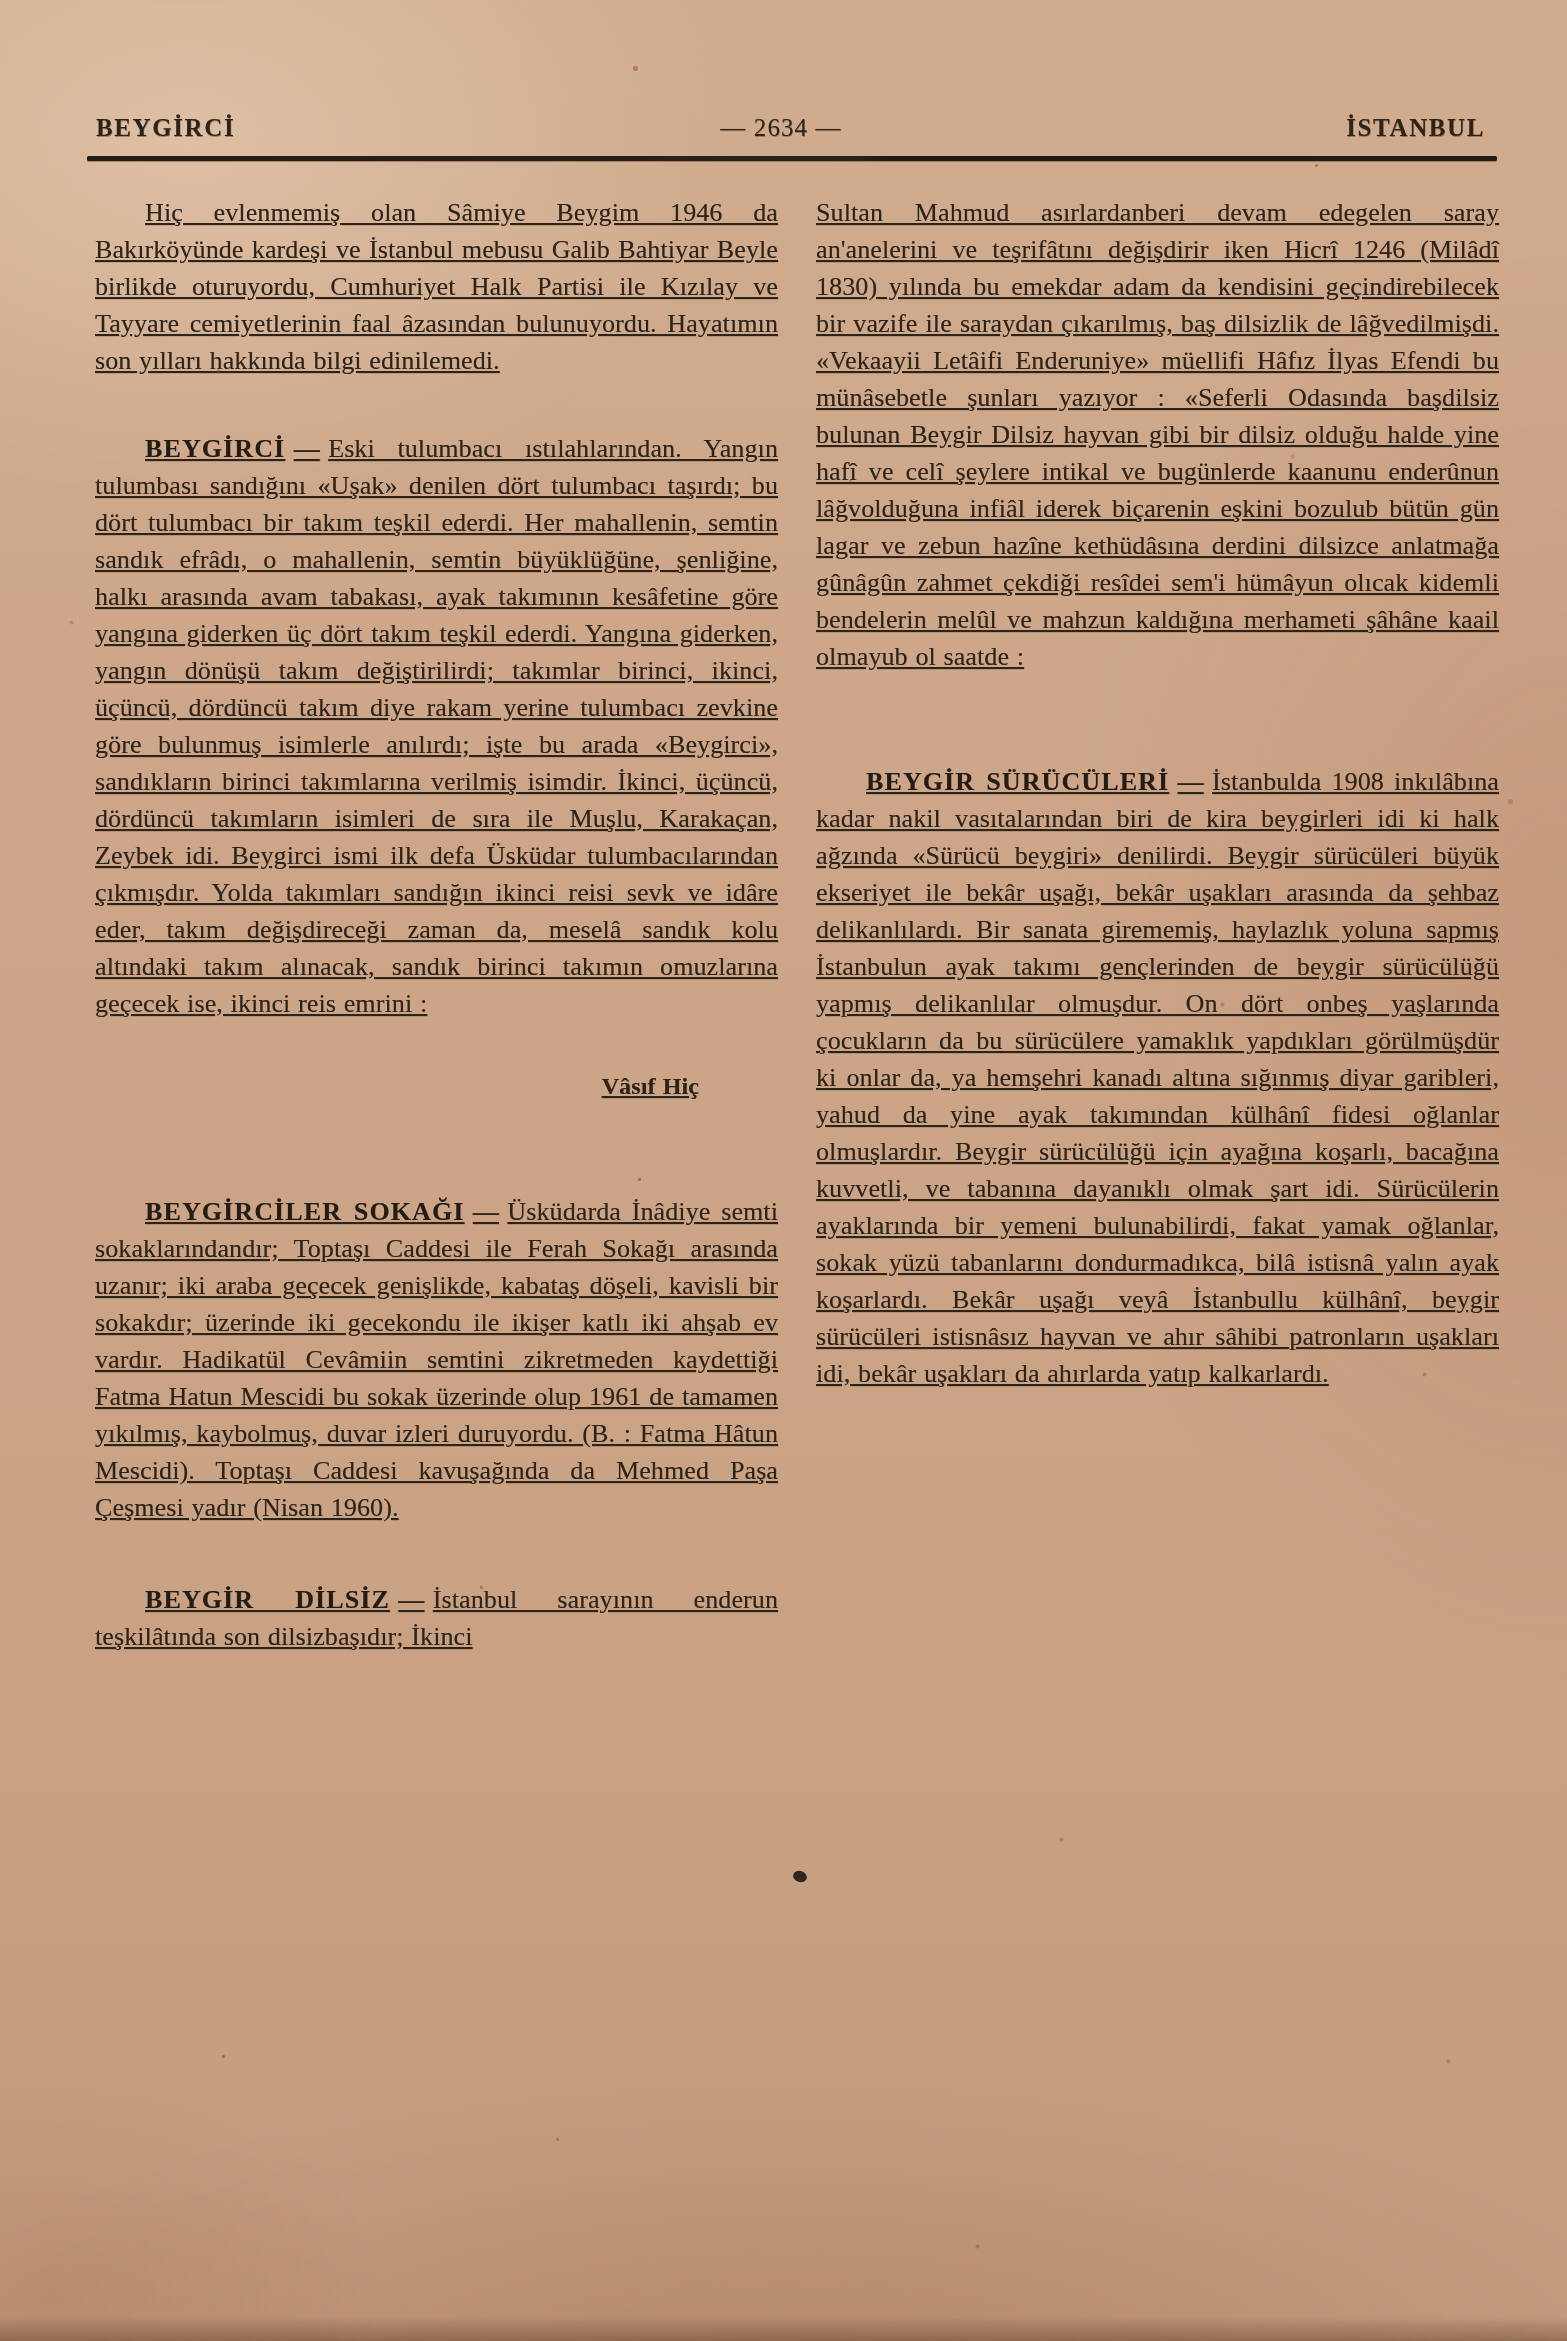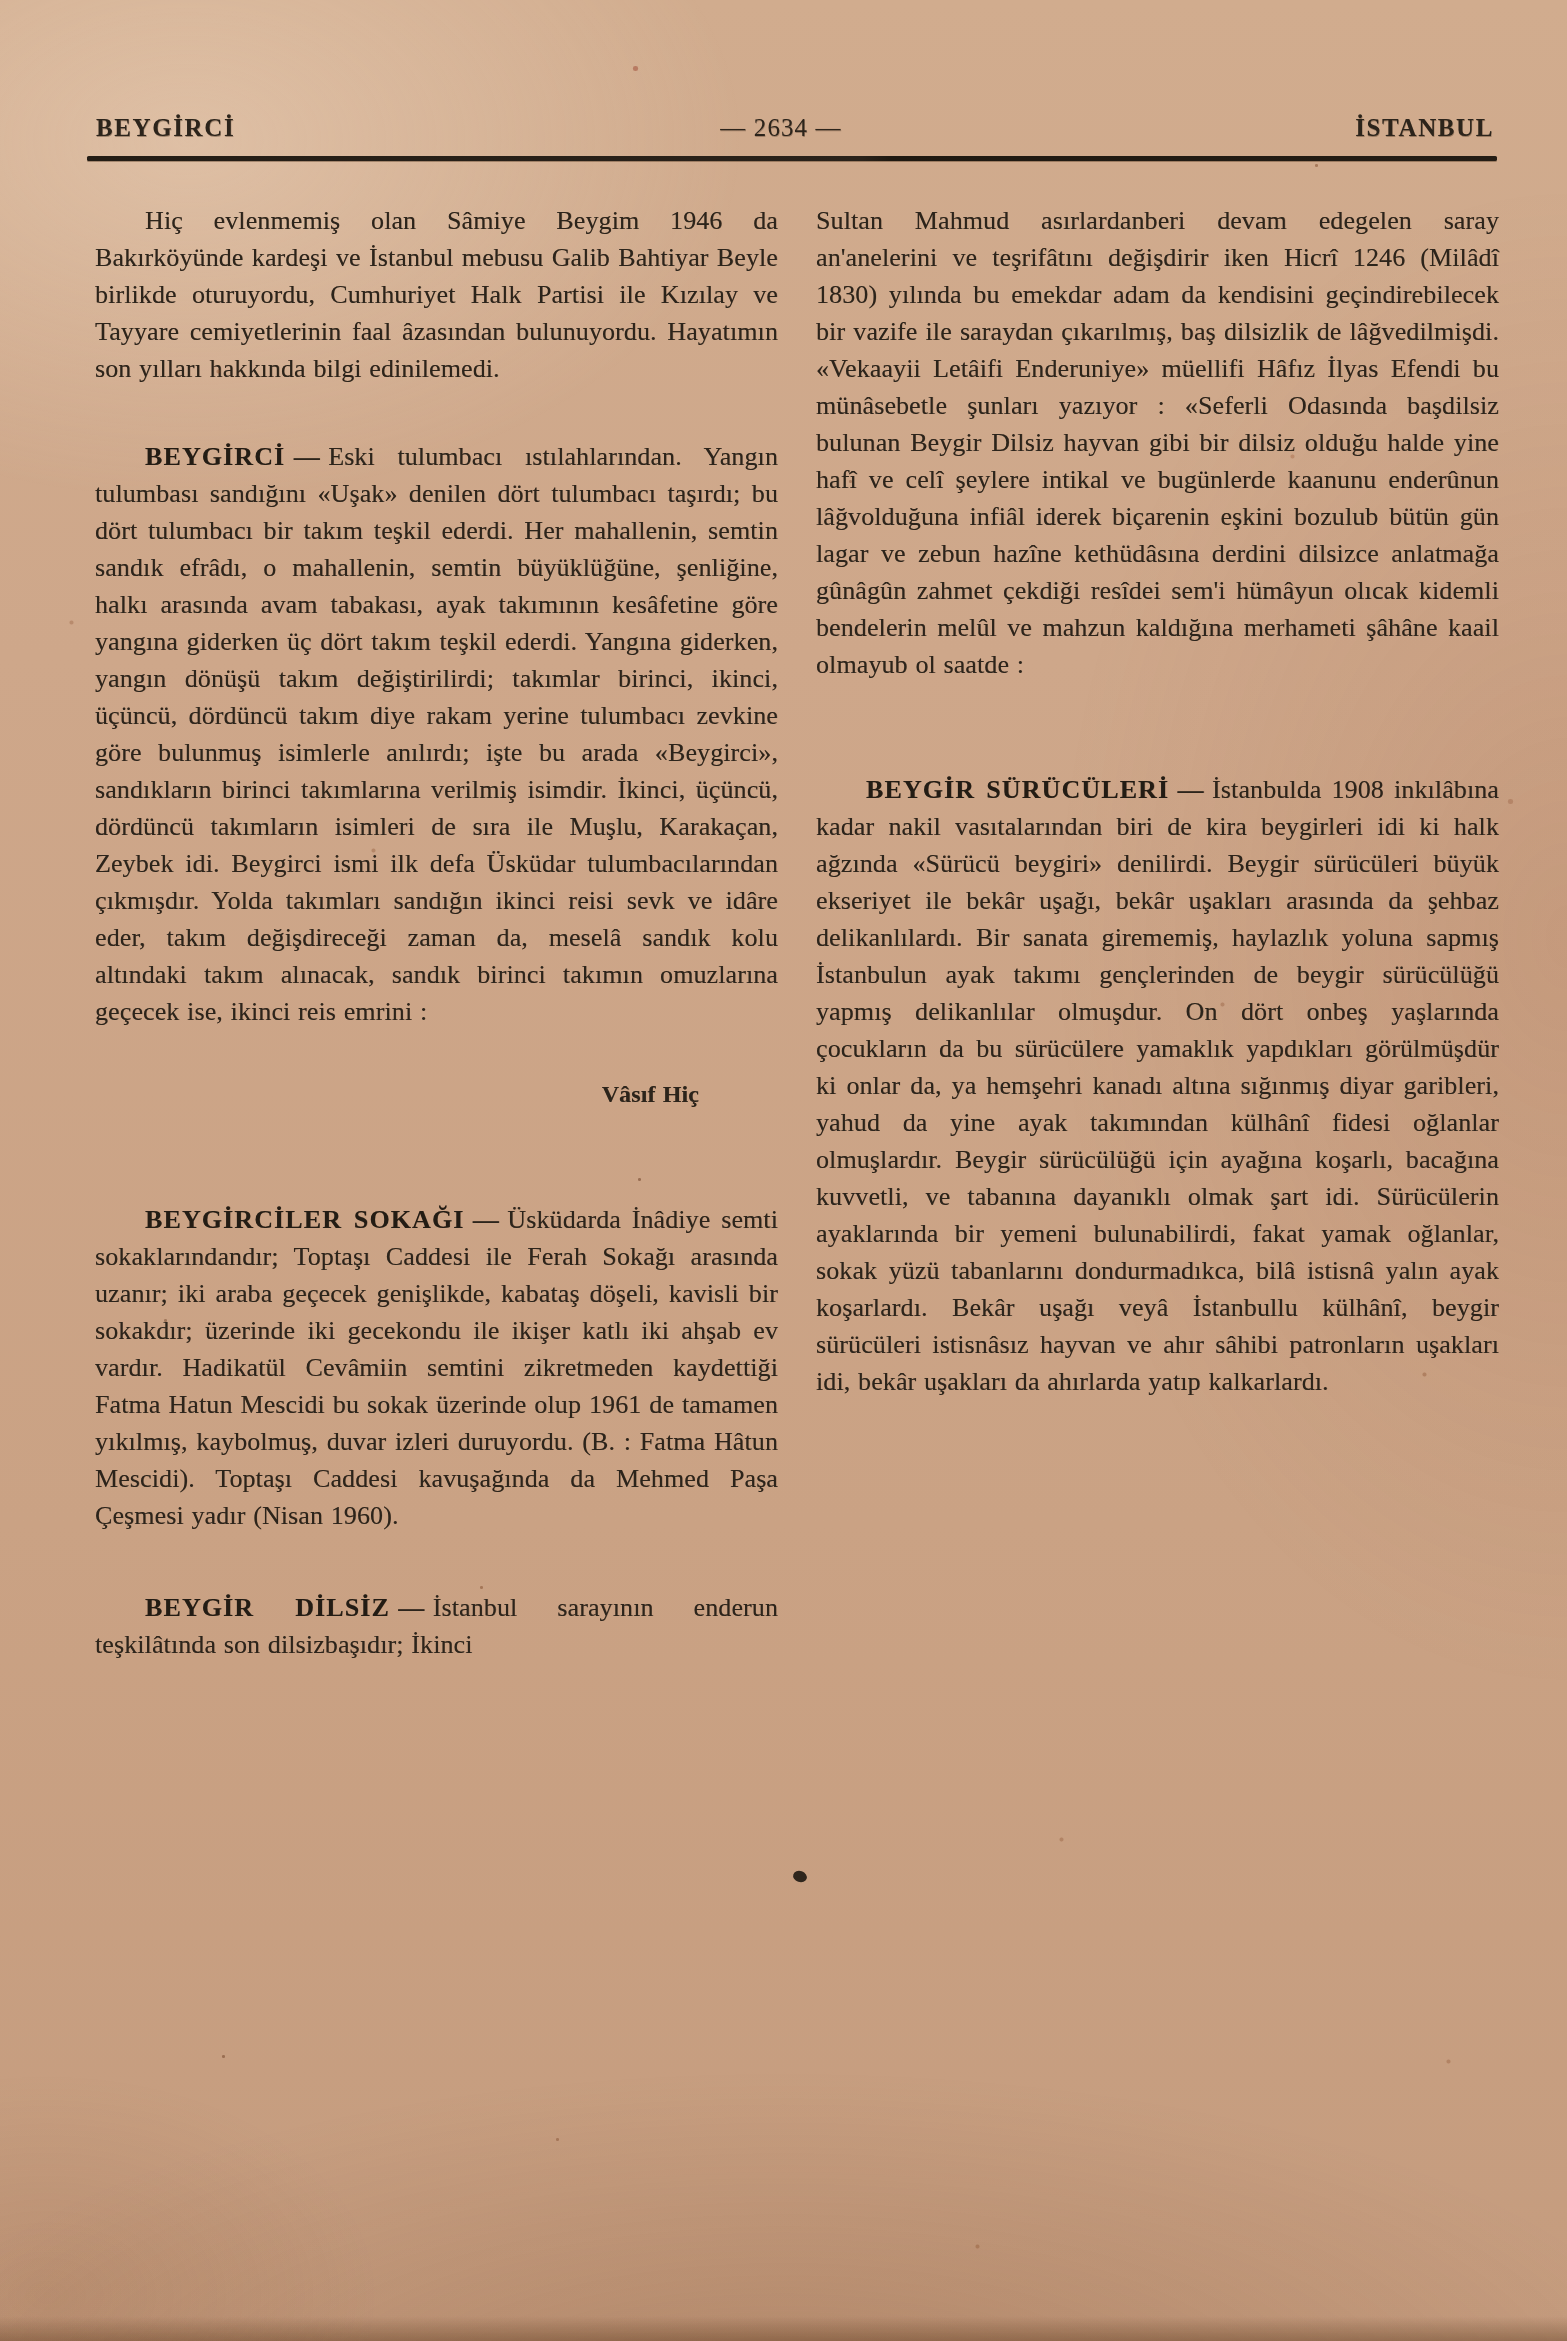--- a/index.html
+++ b/index.html
@@ -35,21 +35,21 @@
     height: 32px;
     font-size: 25px;
     line-height: 32px;
   }
   .running-head {
     font-weight: bold;
     letter-spacing: 1.6px;
     text-shadow: 0.5px 0.5px 0 rgba(45,28,12,0.35);
   }
   .head-left { position: absolute; left: 0; top: 0; }
-  .head-right { position: absolute; right: 0; top: 0; }
+  .head-right { position: absolute; right: 9px; top: 0; }
   .page-number {
     position: absolute;
     left: 49%;
     transform: translateX(-50%);
     top: 0;
     letter-spacing: 1.1px;
     text-shadow: 0.5px 0.5px 0 rgba(45,28,12,0.3);
   }
   .header-rule {
     position: absolute;
@@ -57,25 +57,26 @@
     left: 87px;
     width: 1410px;
     height: 4.7px;
     background: linear-gradient(90deg, #241d15 0%, #2a221a 55%, #1f1911 57%, #241d15 100%);
     border-radius: 1.6px;
     box-shadow: 0 1.1px 0.5px rgba(60,38,18,0.35);
   }
   
   .columns {
     position: absolute;
-    top: 202px;
+    top: 194px;
     left: 95px;
     right: 69px;
     display: flex;
     gap: 38px;
+    text-decoration: underline;
   }
   .col {
     width: 683px;
     flex: 0 0 auto;
   }
   .col p {
     margin: 0;
     font-size: 26px;
     line-height: 37px;
     text-align: justify;

